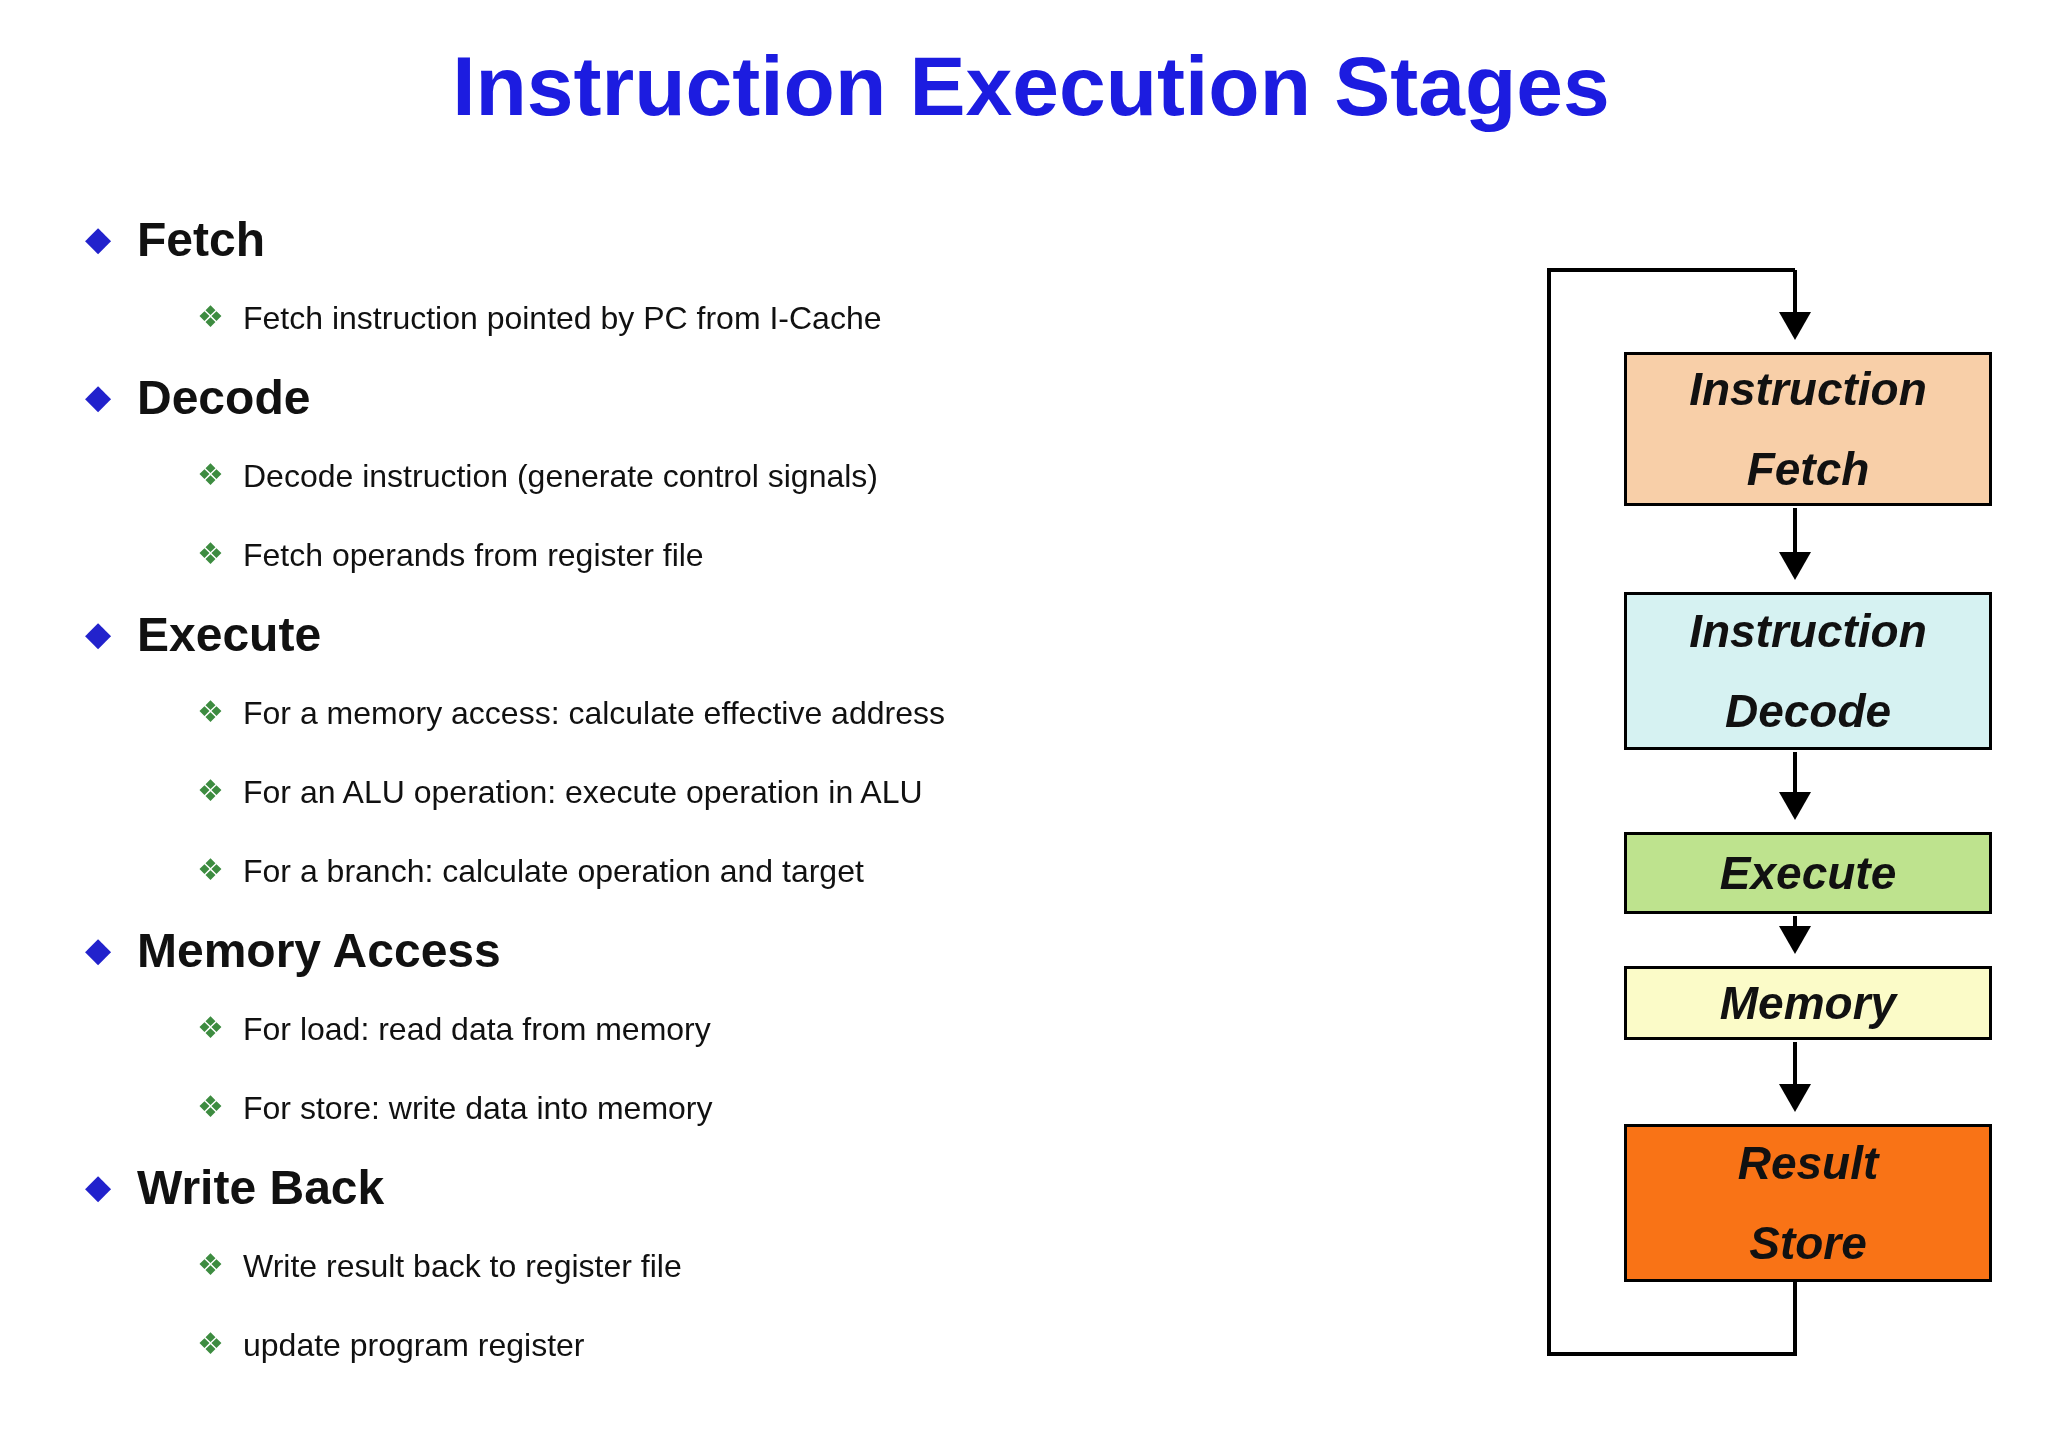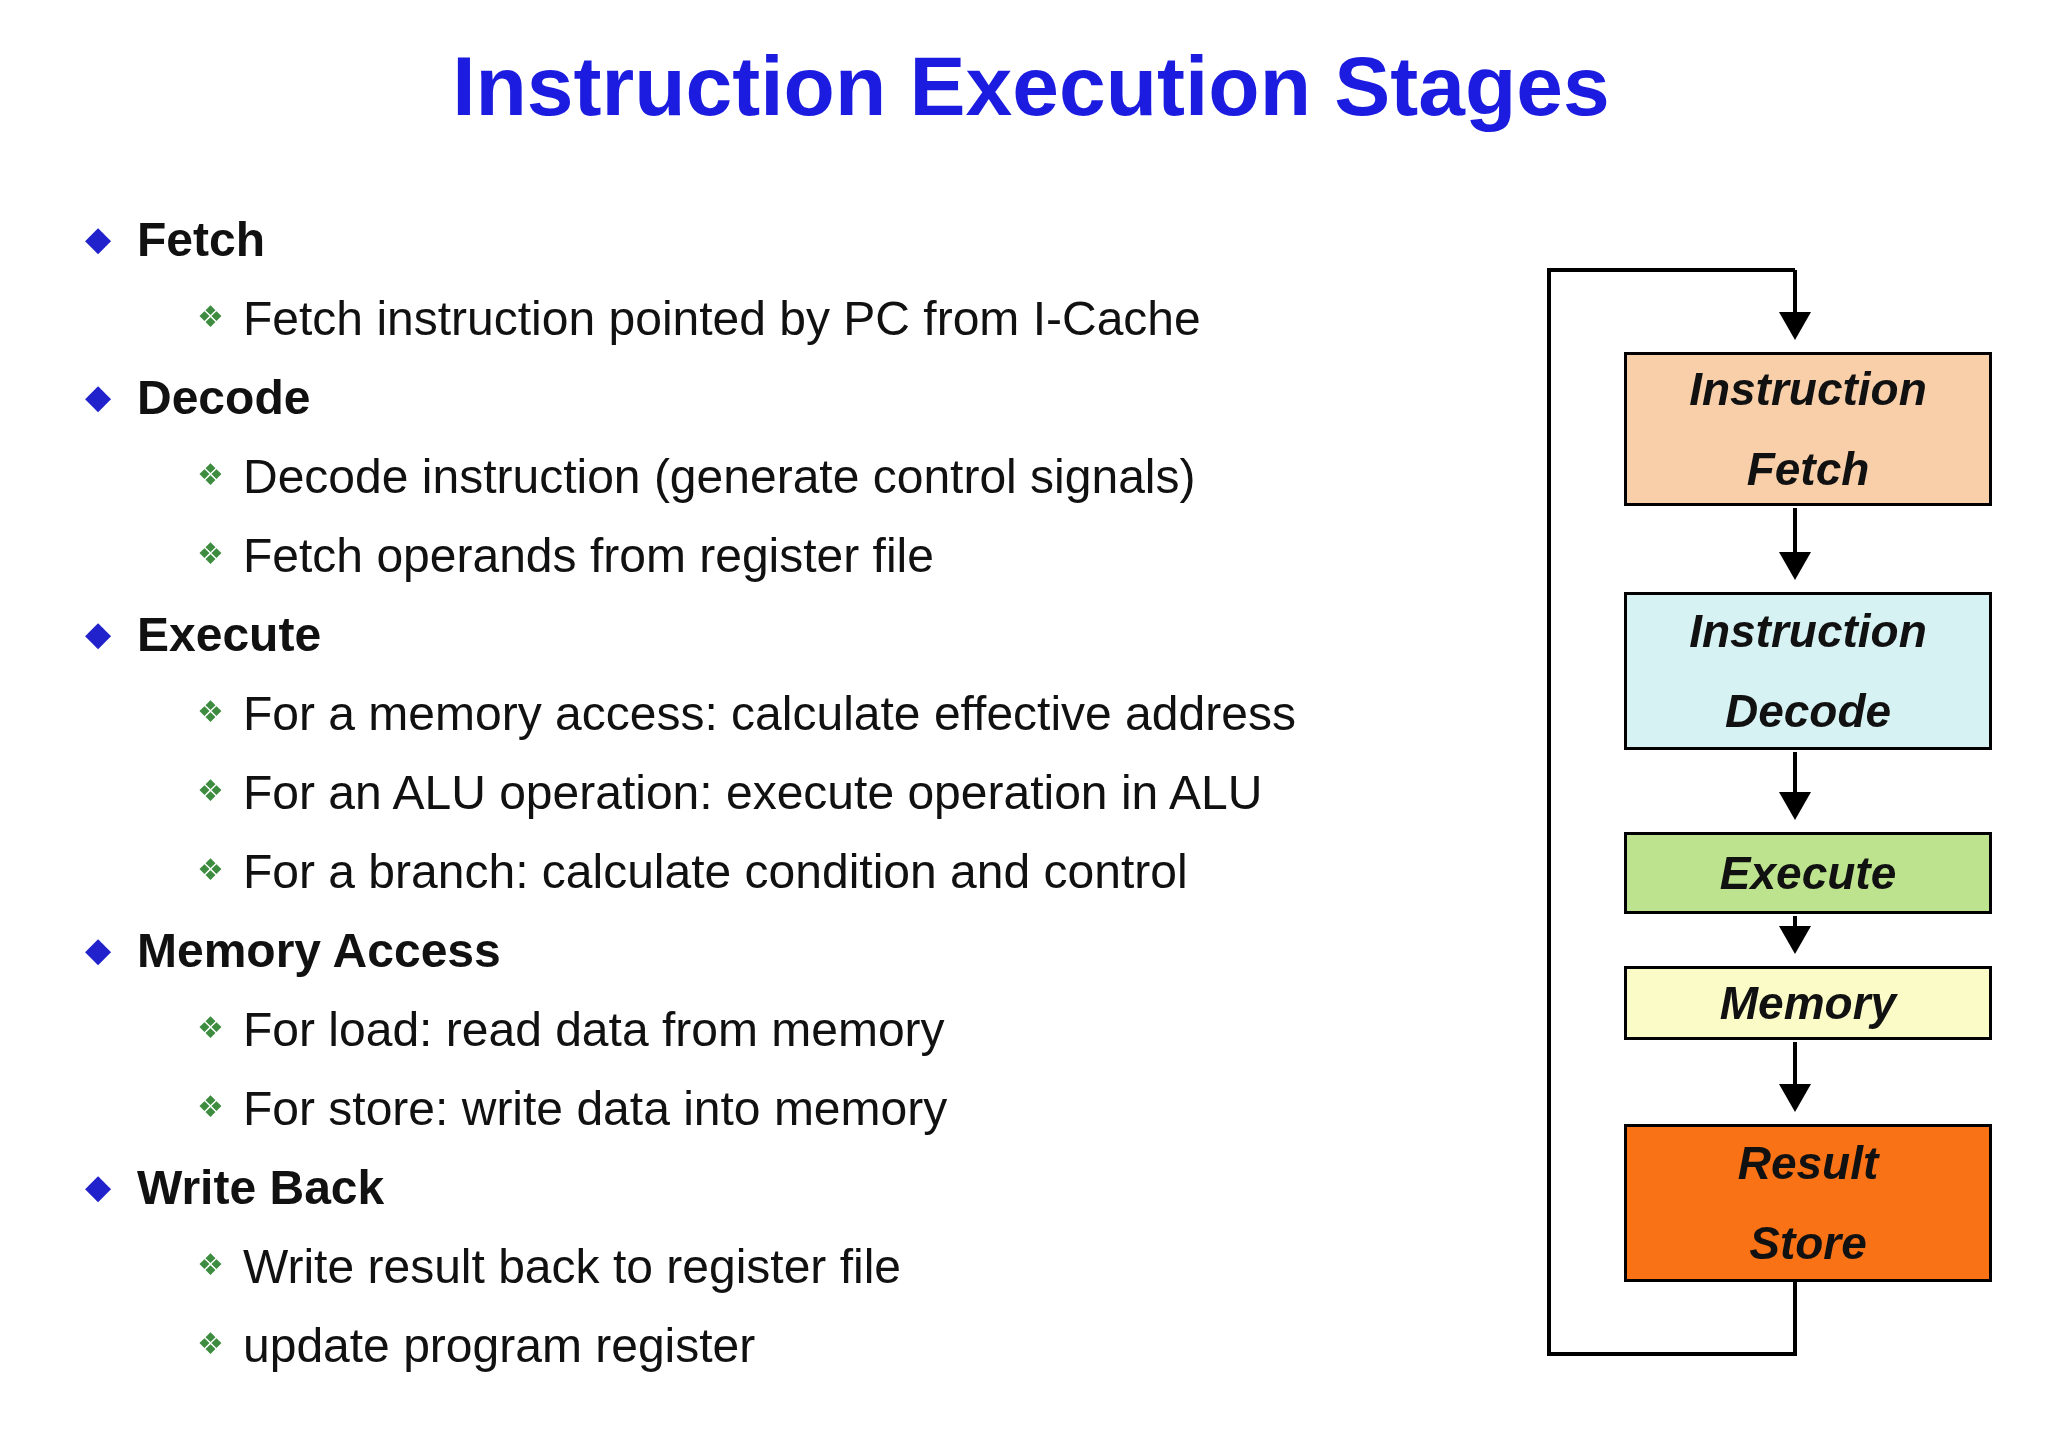--- a/index.html
+++ b/index.html
@@ -22,21 +22,21 @@
   .row.main .bullet{
     font-size:34px;width:52px;flex:0 0 52px;text-align:left;
     transform:translateY(-2px);
   }
   .row.main .txt{font-size:48px;font-weight:bold;}
   .row.sub{padding-left:112px;}
   .row.sub .bullet{
     font-size:30px;width:46px;flex:0 0 46px;text-align:left;
     transform:translateY(-2px);
   }
-  .row.sub .txt{font-size:48px;font-weight:normal;}
+  .row.sub .txt{font-size:32px;font-weight:normal;}
 
   
   .flow-lines{position:absolute;left:0;top:0;width:2062px;height:1440px;pointer-events:none;}
   .fc-box{
     position:absolute;left:1624px;width:368px;
     border:3px solid #000;box-sizing:border-box;
     display:flex;align-items:center;justify-content:center;
     font-size:46px;font-weight:bold;font-style:italic;
     text-align:center;white-space:pre-line;line-height:80px;
   }
@@ -82,21 +82,21 @@
   <div class="row sub">
     <span class="bullet" style="color: rgb(61, 140, 64);">❖</span>
     <span class="txt">For a memory access: calculate effective address</span>
   </div>
   <div class="row sub">
     <span class="bullet" style="color: rgb(61, 140, 64);">❖</span>
     <span class="txt">For an ALU operation: execute operation in ALU</span>
   </div>
   <div class="row sub">
     <span class="bullet" style="color: rgb(61, 140, 64);">❖</span>
-    <span class="txt">For a branch: calculate condition and control</span>
+    <span class="txt">For a branch: calculate operation and target</span>
   </div>
 
   <div class="row main">
     <span class="bullet" style="color: rgb(34, 34, 204);">◆</span>
     <span class="txt">Memory Access</span>
   </div>
   <div class="row sub">
     <span class="bullet" style="color: rgb(61, 140, 64);">❖</span>
     <span class="txt">For load: read data from memory</span>
   </div>

